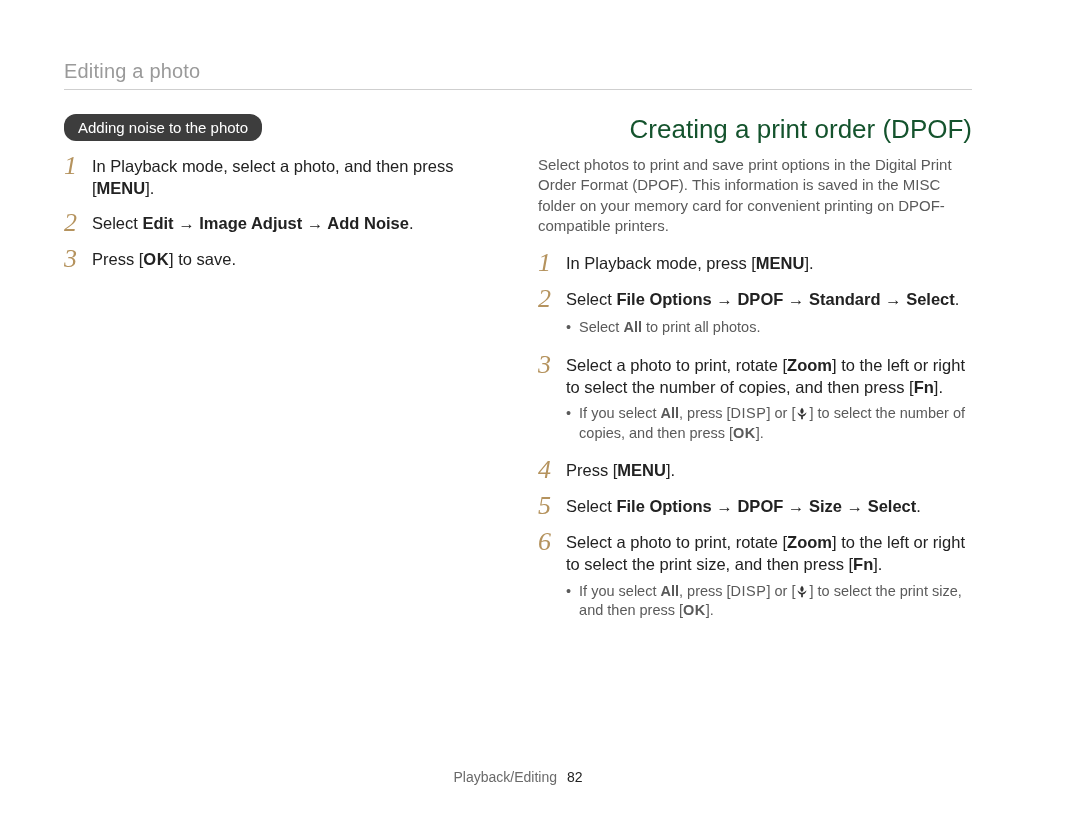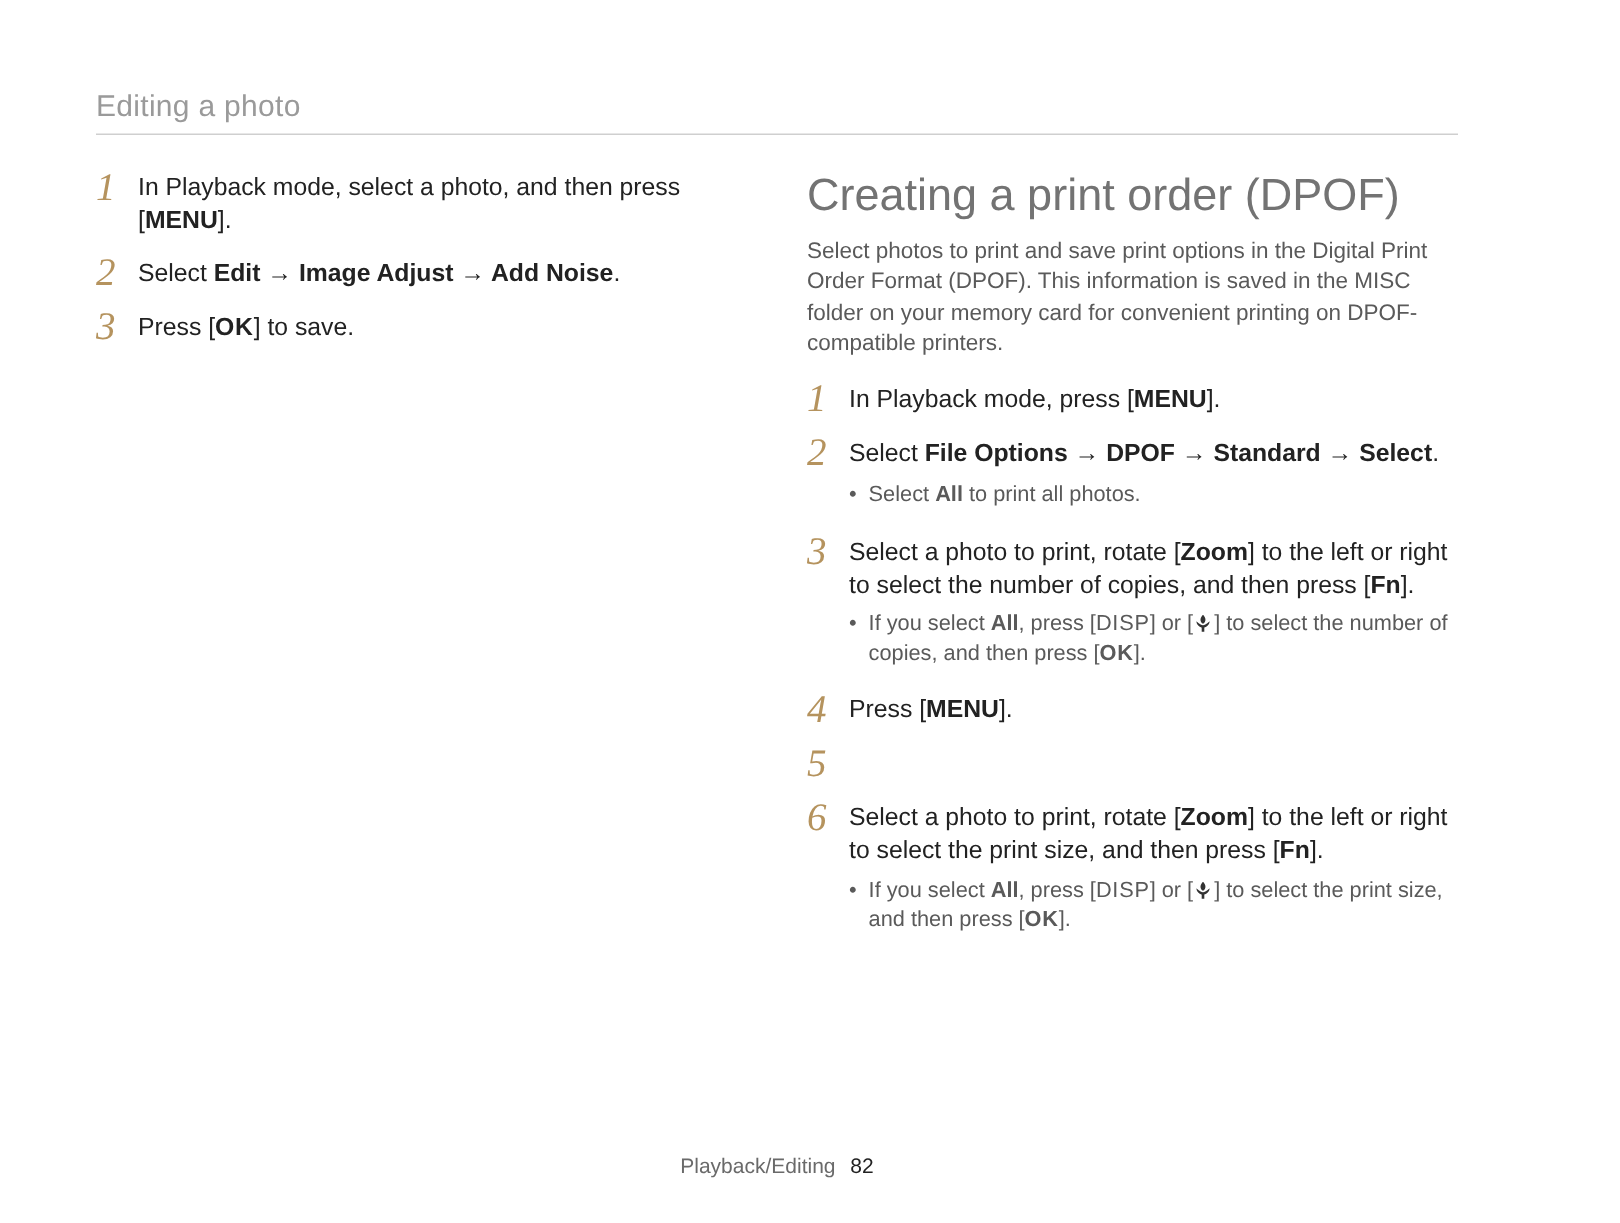--- a/index.html
+++ b/index.html
@@ -33,24 +33,25 @@
   .pill {
     display: inline-block;
     background: #3d3d3d;
     color: #ffffff;
     font-size: 15px;
     padding: 5px 14px 5px 14px;
     border-radius: 12px;
     margin-bottom: 14px;
   }
   .h2 {
-    font-size: 30px;
-    color: #737373;
+    font-size: 26px;
+    color: #14532d;
     font-weight: 400;
     margin-bottom: 10px;
+    text-align: right;
   }
   .intro {
     font-size: 15px;
     color: #5a5a5a;
     line-height: 1.35;
     margin-bottom: 16px;
   }
   ol.steps { list-style: none; counter-reset: step; }
   ol.steps > li { display: flex; align-items: flex-start; margin-bottom: 12px; }
   ol.steps > li .num {
@@ -90,20 +91,21 @@
 </head>
 <body>
 
 <div class="page">
   <div class="header">Editing a photo</div>
   <hr class="header-rule">
 
   <div class="columns">
 
     <div class="col">
+      <div class="pill">Adding noise to the photo</div>
       <ol class="steps">
         <li>
           <span class="num">1</span>
           <span class="body">
             <span>In Playback mode, select a photo, and then press [</span><span class="menu">MENU</span><span>].</span>
           </span>
         </li>
         <li>
           <span class="num">2</span>
           <span class="body">
@@ -164,20 +166,23 @@
 
         <li>
           <span class="num">4</span>
           <span class="body">
             <span>Press [</span><span class="menu">MENU</span><span>].</span>
           </span>
         </li>
 
         <li style="flex-wrap:wrap;">
           <span class="num">5</span>
+          <span class="body">
+            <span>Select </span><span class="bold">File Options → DPOF → Size → Select</span><span>.</span>
+          </span>
         </li>
 
         <li style="flex-wrap:wrap;">
           <span class="num">6</span>
           <span class="body">
             <span>Select a photo to print, rotate [</span><span class="bold">Zoom</span><span>] to the left or right to select the print size, and then press [</span><span class="fn">Fn</span><span>].</span>
           </span>
           <ul class="sub" style="flex-basis:100%;">
             <li>
                 <span>

